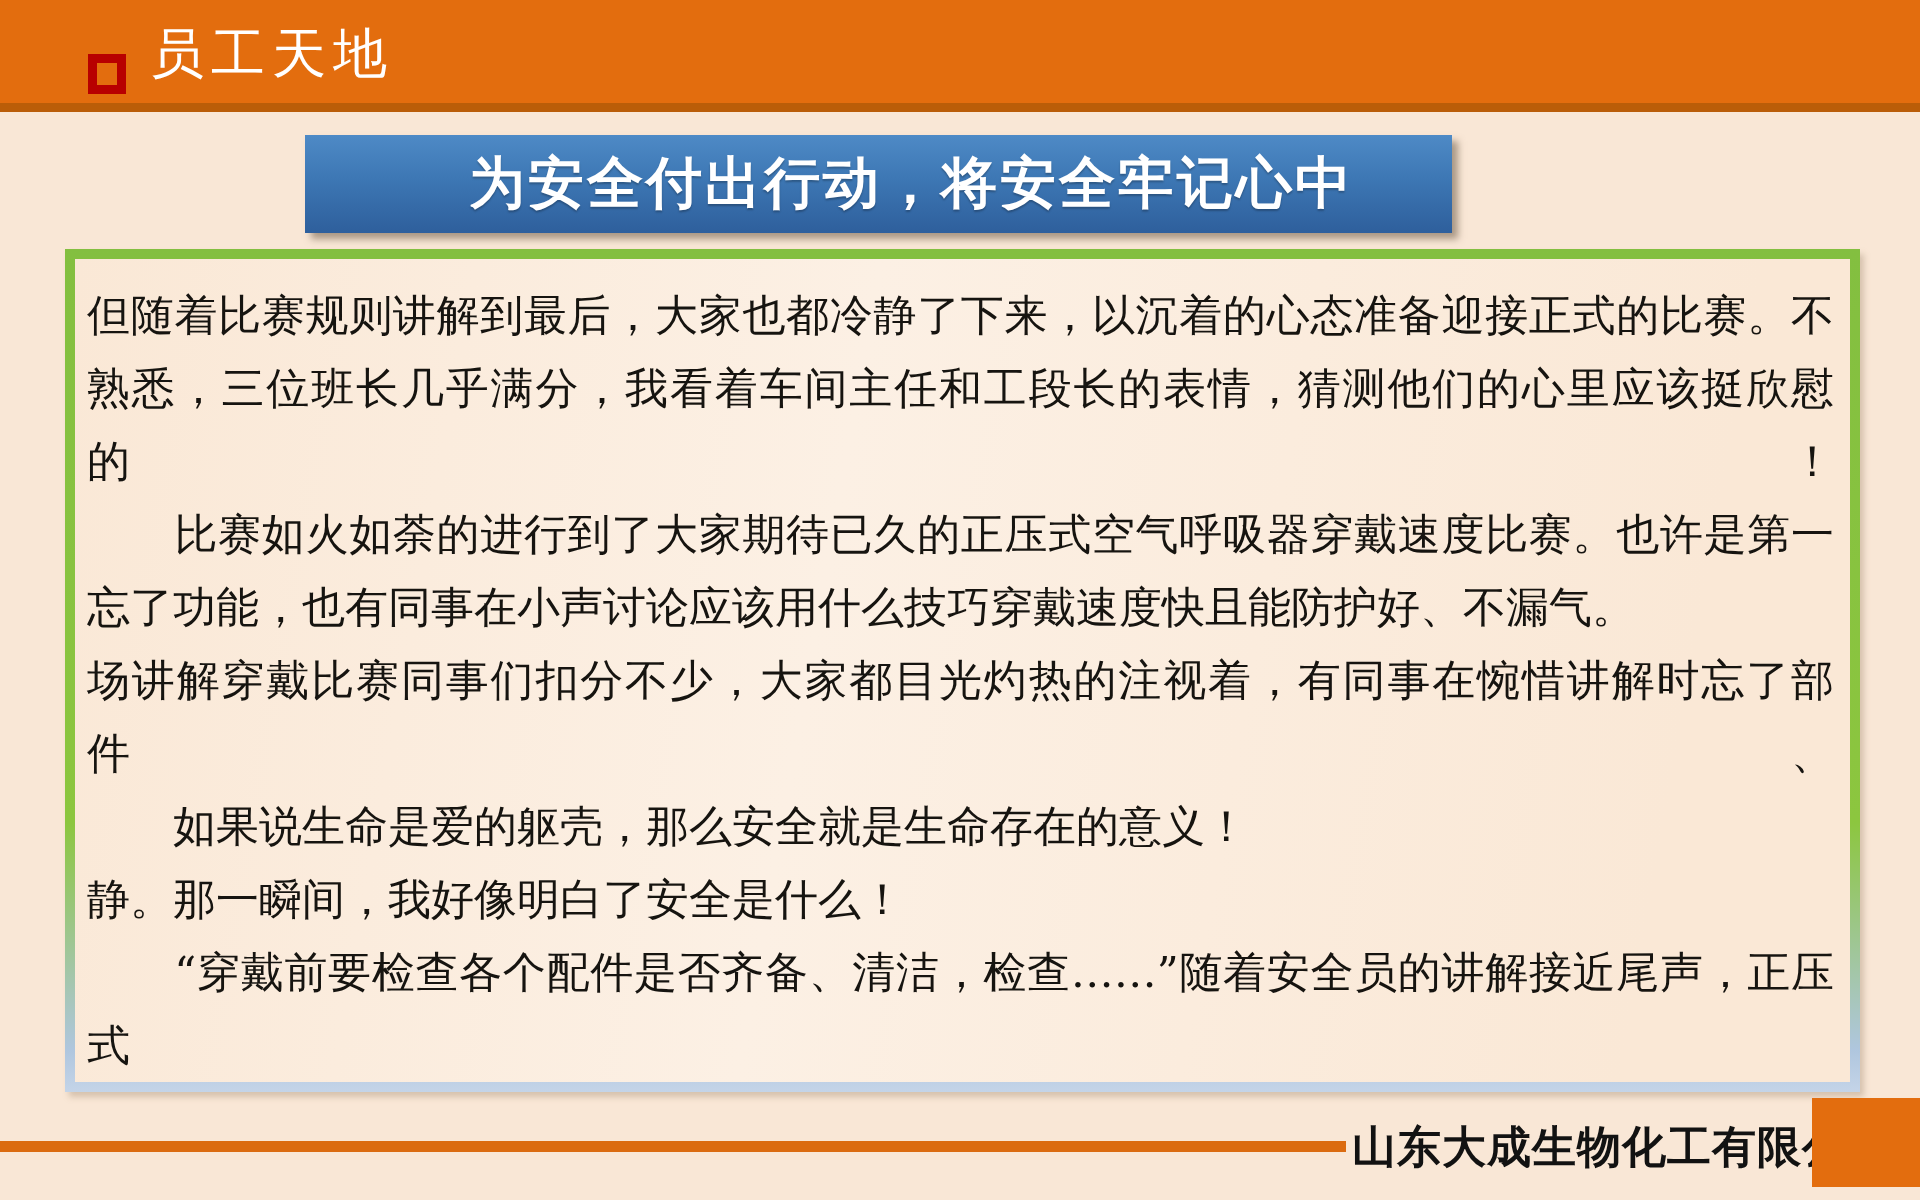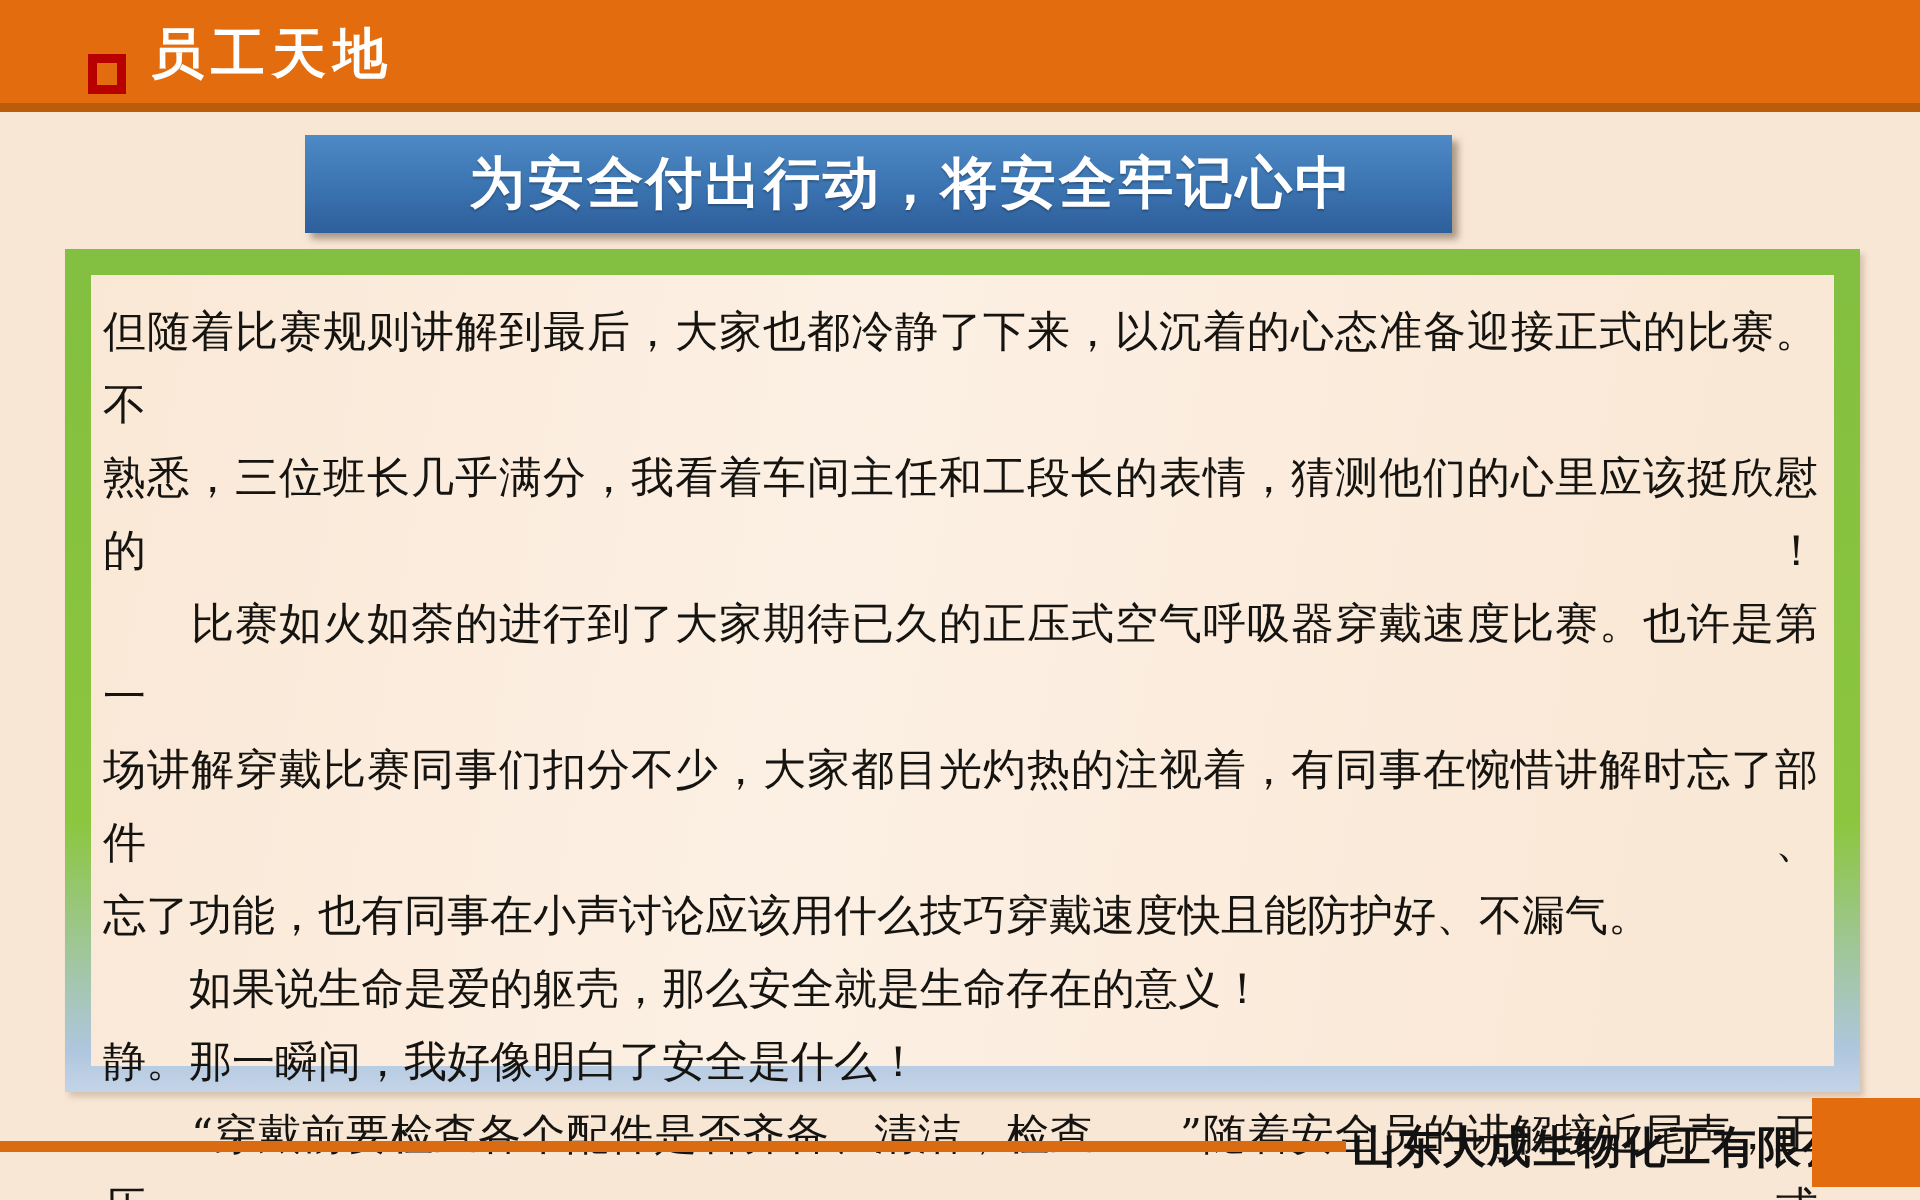--- a/index.html
+++ b/index.html
@@ -13,37 +13,37 @@
     position:relative; width:1920px; height:1200px; overflow:hidden;
     background:var(--background-cream);
     font-family:"Liberation Sans","DejaVu Sans",sans-serif;
   }
   
   .header-bar{position:absolute;left:0;top:0;width:1920px;height:103px;background:var(--header-orange);}
   .header-edge{position:absolute;left:0;top:103px;width:1920px;height:9px;background:var(--header-edge);}
   .hdr-icon{position:absolute;left:88px;top:54px;width:20px;height:22px;border:9px solid var(--bullet-red);}
   .page-title{
     position:absolute;left:150px;top:0;height:103px;line-height:107px;
-    color:#ffffff;font-size:54px;font-weight:bold;letter-spacing:7px;white-space:nowrap;
+    color:#ffffff;font-size:54px;font-weight:normal;letter-spacing:7px;white-space:nowrap;
   }
   
   .banner{
     position:absolute;left:305px;top:135px;width:1147px;height:98px;box-sizing:border-box;
     background:linear-gradient(180deg,var(--banner-blue-top) 0%,var(--banner-blue-mid) 45%,var(--banner-blue-bottom) 100%);
     box-shadow:6px 6px 7px rgba(104,86,66,0.55);
     display:flex;align-items:center;justify-content:center;padding-left:66px;
   }
   .banner-title{
     color:#ffffff;font-size:56px;font-weight:bold;letter-spacing:3px;white-space:nowrap;
     text-shadow:0 2px 2px rgba(0,0,0,0.25);
   }
   
   .article-frame{
     position:absolute;left:65px;top:249px;width:1795px;height:843px;box-sizing:border-box;
-    padding:26px;
+    padding:10px;
     background:linear-gradient(180deg,#83BF40 0%,var(--border-green) 68%,#AFC6DE 95%,var(--border-fade-blue) 100%);
     box-shadow:4px 5px 6px rgba(150,125,100,0.35);
   }
   .article-inner{
     width:100%;height:100%;box-sizing:border-box;
     background:linear-gradient(100deg,#FAE8D6 0%,#FCF0E4 42%,#FAE8D6 88%);
     padding:20px 16px 0 12px;
   }
   .article-text{
     font-family:"DejaVu Serif","Liberation Serif",serif;
@@ -72,22 +72,22 @@
   <div class="banner">
     <span class="banner-title">为安全付出行动，将安全牢记心中</span>
   </div>
 
   <div class="article-frame">
     <div class="article-inner">
       <div class="article-text">
           <div class="line full">但随着比赛规则讲解到最后，大家也都冷静了下来，以沉着的心态准备迎接正式的比赛。不</div>
           <div class="line full">熟悉，三位班长几乎满分，我看着车间主任和工段长的表情，猜测他们的心里应该挺欣慰的！</div>
           <div class="line full">　　比赛如火如荼的进行到了大家期待已久的正压式空气呼吸器穿戴速度比赛。也许是第一</div>
+          <div class="line">忘了功能，也有同事在小声讨论应该用什么技巧穿戴速度快且能防护好、不漏气。</div>
           <div class="line full">场讲解穿戴比赛同事们扣分不少，大家都目光灼热的注视着，有同事在惋惜讲解时忘了部件、</div>
-          <div class="line">忘了功能，也有同事在小声讨论应该用什么技巧穿戴速度快且能防护好、不漏气。</div>
           <div class="line">　　如果说生命是爱的躯壳，那么安全就是生命存在的意义！</div>
           <div class="line">静。那一瞬间，我好像明白了安全是什么！</div>
           <div class="line full">　　“穿戴前要检查各个配件是否齐备、清洁，检查……”随着安全员的讲解接近尾声，正压式</div>
         </div>
     </div>
   </div>
 
   <div class="footer-line"></div>
   <div class="company">山东大成生物化工有限公司</div>
   <div class="corner-square"></div>

